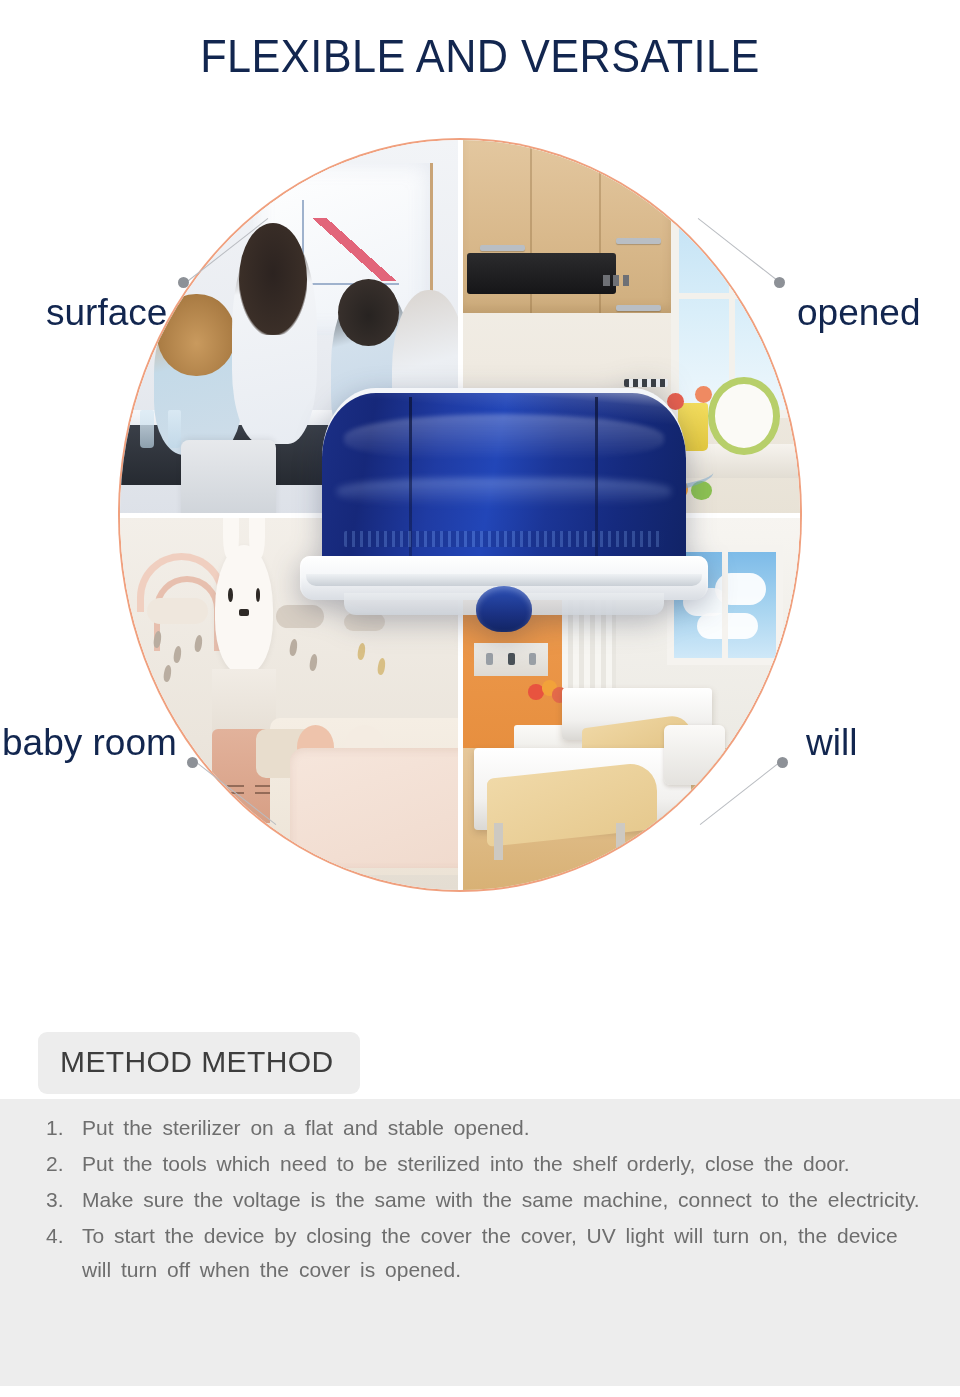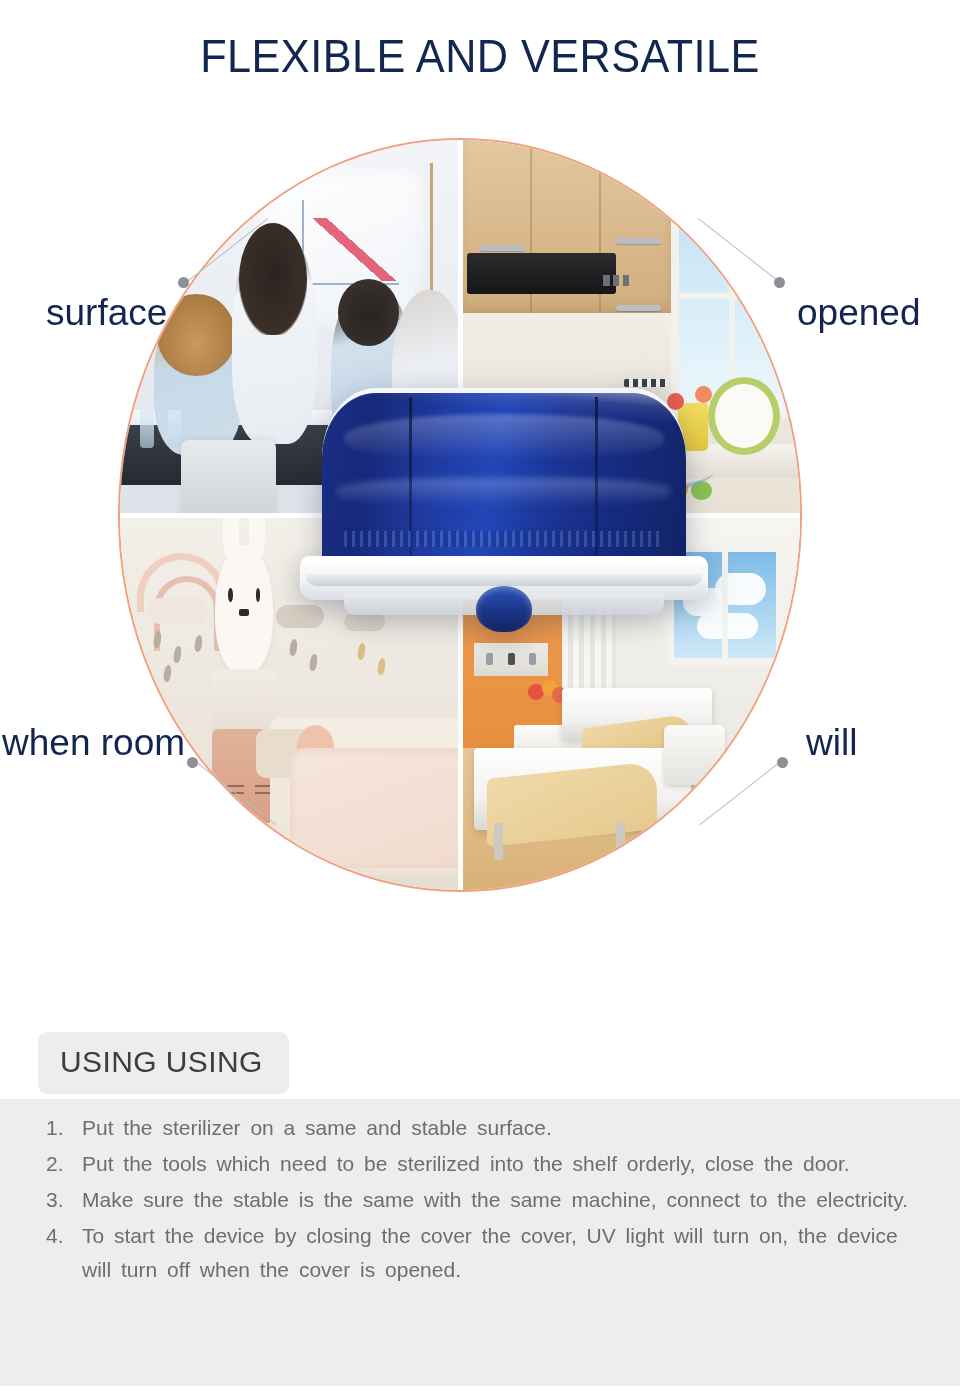--- a/index.html
+++ b/index.html
@@ -787,37 +787,37 @@
 <div class="leader ld-baby"></div>
 <div class="leader ld-ward"></div>
 
 <div class="dot dot-office"></div>
 <div class="dot dot-kitchen"></div>
 <div class="dot dot-baby"></div>
 <div class="dot dot-ward"></div>
 
 <div class="callout co-office">surface</div>
 <div class="callout co-kitchen">opened</div>
-<div class="callout co-baby">when room</div>
+<div class="callout co-baby">baby room</div>
 <div class="callout co-ward">will</div>
 
-<div class="method-badge">USING USING</div>
+<div class="method-badge">METHOD METHOD</div>
 
 <div class="method-panel">
   <div class="method-list">
     <div class="m-item">
       <span class="m-num">1.</span>
-      <span class="m-text">Put the sterilizer on a same and stable surface.</span>
+      <span class="m-text">Put the sterilizer on a flat and stable opened.</span>
     </div>
     <div class="m-item">
       <span class="m-num">2.</span>
       <span class="m-text">Put the tools which need to be sterilized into the shelf orderly, close the door.</span>
     </div>
     <div class="m-item">
       <span class="m-num">3.</span>
-      <span class="m-text">Make sure the stable is the same with the same machine, connect to the electricity.</span>
+      <span class="m-text">Make sure the voltage is the same with the same machine, connect to the electricity.</span>
     </div>
     <div class="m-item">
       <span class="m-num">4.</span>
       <span class="m-text">To start the device by closing the cover the cover, UV light will turn on, the device will turn off when the cover is opened.</span>
     </div>
   </div>
 </div>
 
 </body></html>

